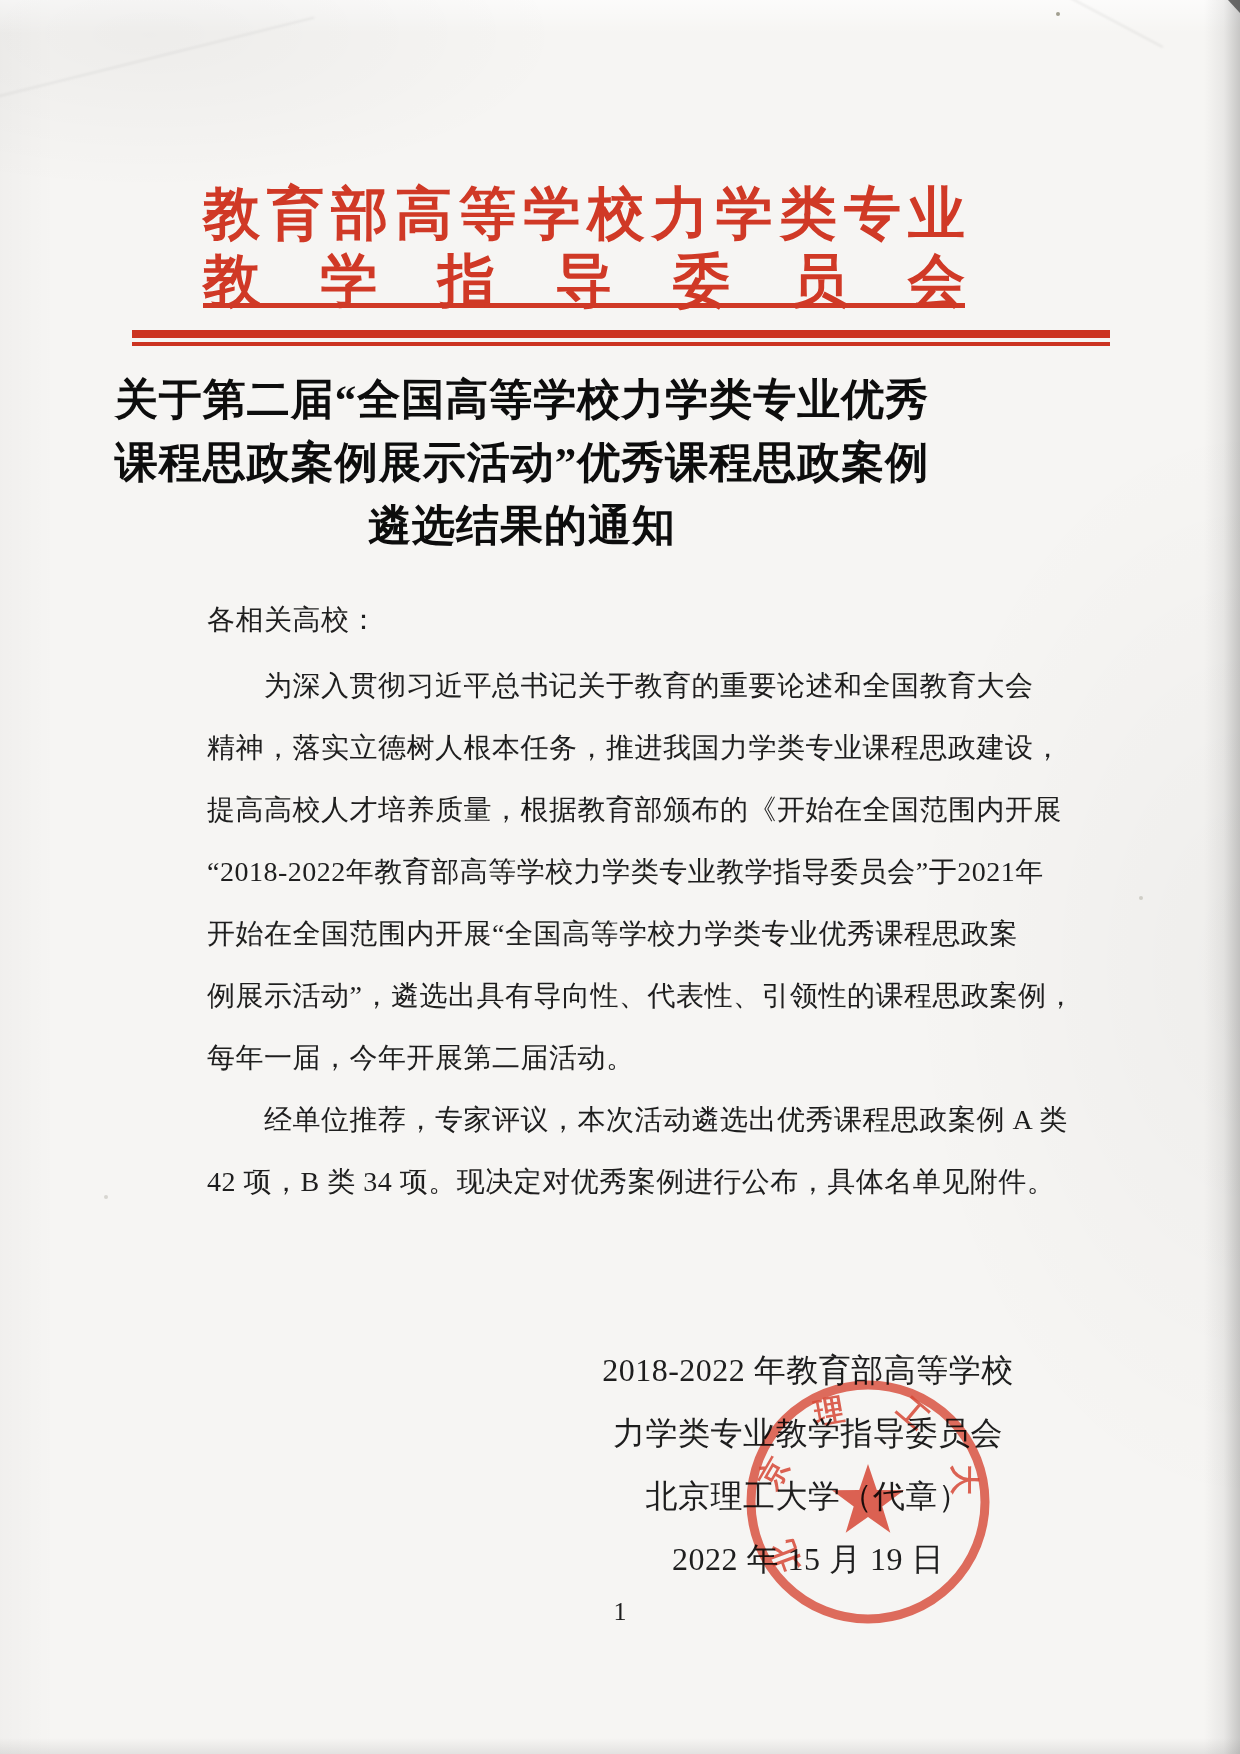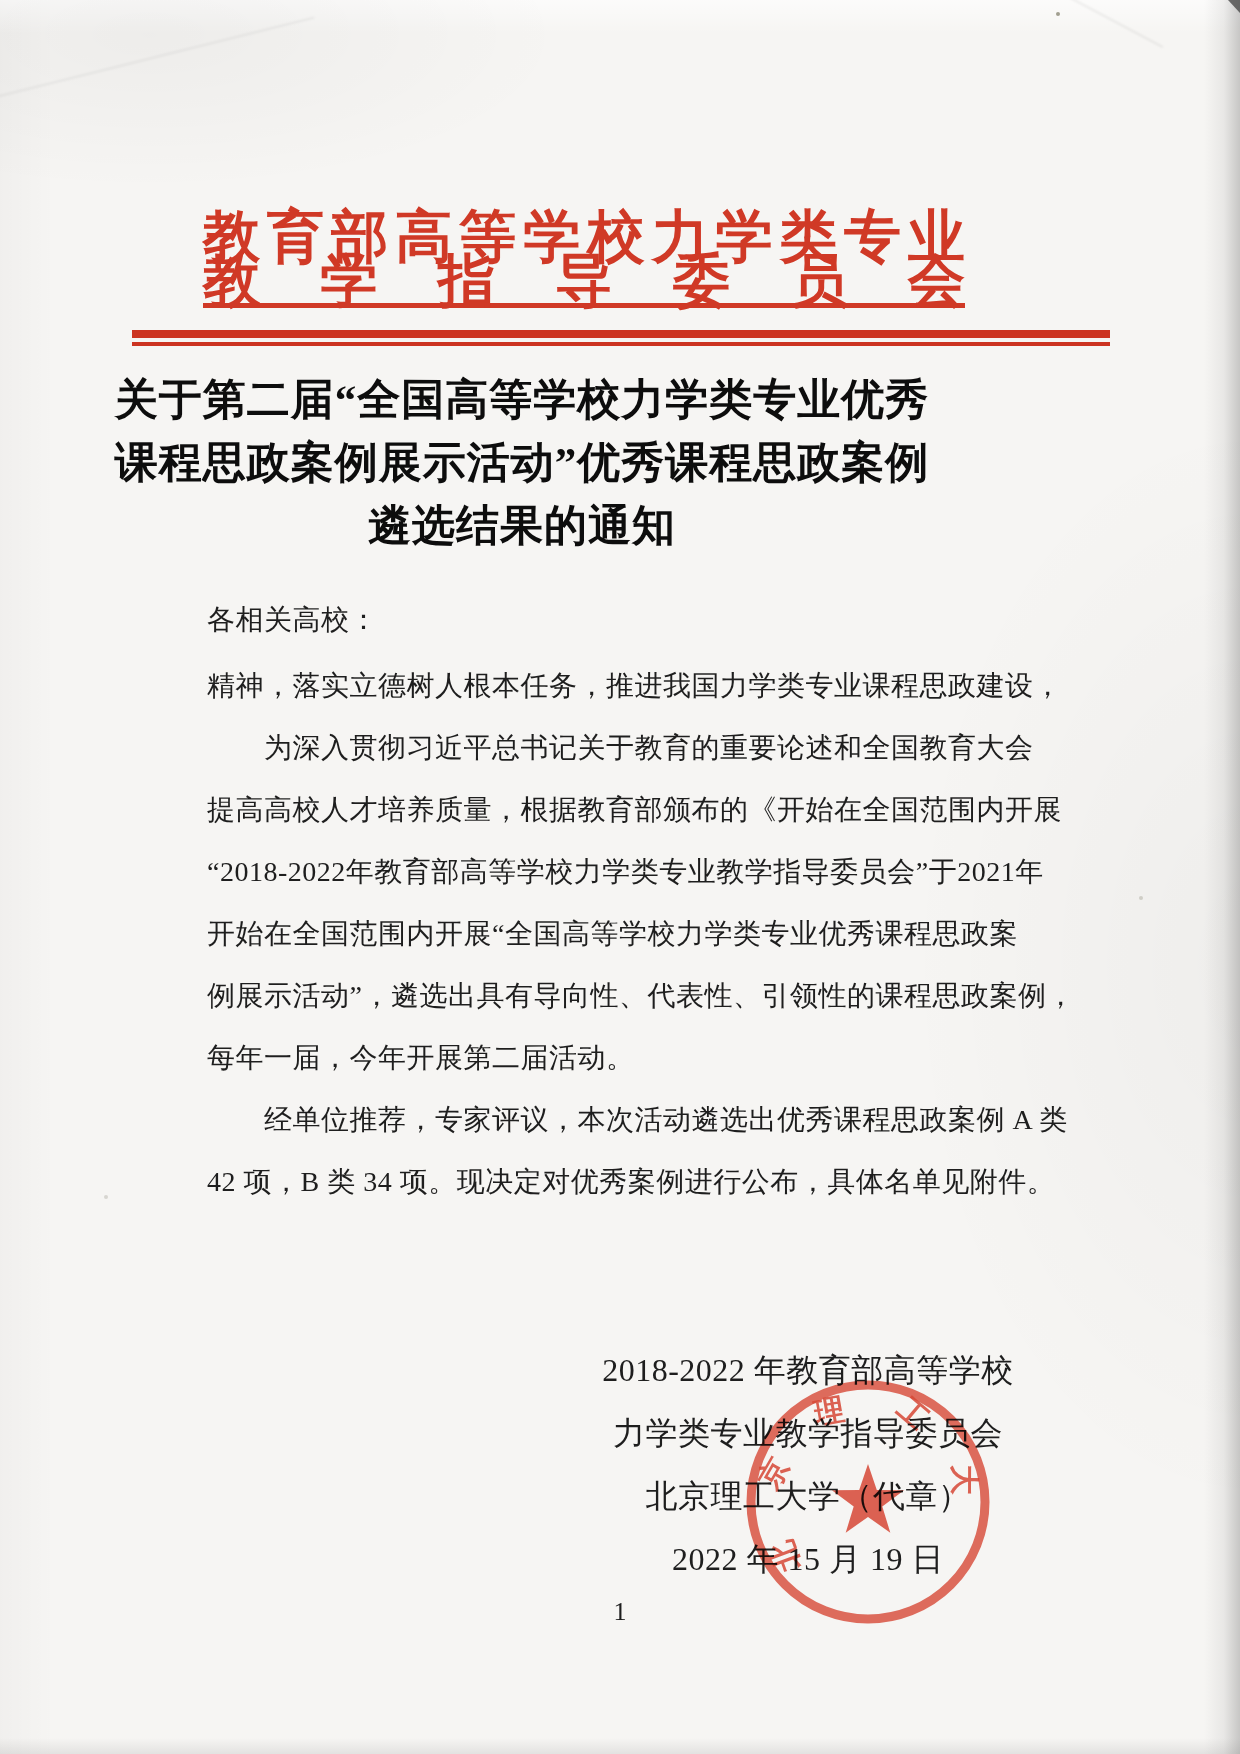--- a/index.html
+++ b/index.html
@@ -72,38 +72,38 @@
   <div class="edge-right"></div>
   <div class="edge-bottom"></div>
   <div class="corner-notch"></div>
   <div class="wrinkle-a"></div>
   <div class="wrinkle-b"></div>
   <div class="speck" style="left:1056px;top:12px;"></div>
   <div class="speck" style="left:1139px;top:896px;opacity:.4;"></div>
   <div class="speck" style="left:104px;top:1195px;opacity:.35;"></div>
 
   <div class="letterhead" style="top:182px;">
-    <div class="letterhead-line lh1" style="color:#d03926;margin-top:23px;">教育部高等学校力学类专业</div>
+    <div class="letterhead-line lh1" style="color:#d03926;">教育部高等学校力学类专业</div>
     <div class="letterhead-line lh2" style="color:#d03926;">教学指导委员会</div>
   </div>
   <div class="rule rule-thick" style="background:#cc3421;"></div>
   <div class="rule rule-thin" style="background:#cc3421;"></div>
 
   <div class="doc-title">
       <div class="title-line">关于第二届“全国高等学校力学类专业优秀</div>
       <div class="title-line">课程思政案例展示活动”优秀课程思政案例</div>
       <div class="title-line">遴选结果的通知</div>
     </div>
 
   <div class="salutation">各相关高校：</div>
 
   <div class="body-block">
     <div>
+        <div class="body-line">　　为深入贯彻习近平总书记关于教育的重要论述和全国教育大会</div>
         <div class="body-line">精神，落实立德树人根本任务，推进我国力学类专业课程思政建设，</div>
-        <div class="body-line">　　为深入贯彻习近平总书记关于教育的重要论述和全国教育大会</div>
         <div class="body-line">提高高校人才培养质量，根据教育部颁布的《开始在全国范围内开展</div>
         <div class="body-line">“2018-2022年教育部高等学校力学类专业教学指导委员会”于2021年</div>
         <div class="body-line">开始在全国范围内开展“全国高等学校力学类专业优秀课程思政案</div>
         <div class="body-line">例展示活动”，遴选出具有导向性、代表性、引领性的课程思政案例，</div>
         <div class="body-line">每年一届，今年开展第二届活动。</div>
       </div>
     <div>
         <div class="body-line">　　经单位推荐，专家评议，本次活动遴选出优秀课程思政案例 A 类</div>
         <div class="body-line">42 项，B 类 34 项。现决定对优秀案例进行公布，具体名单见附件。</div>
       </div>

